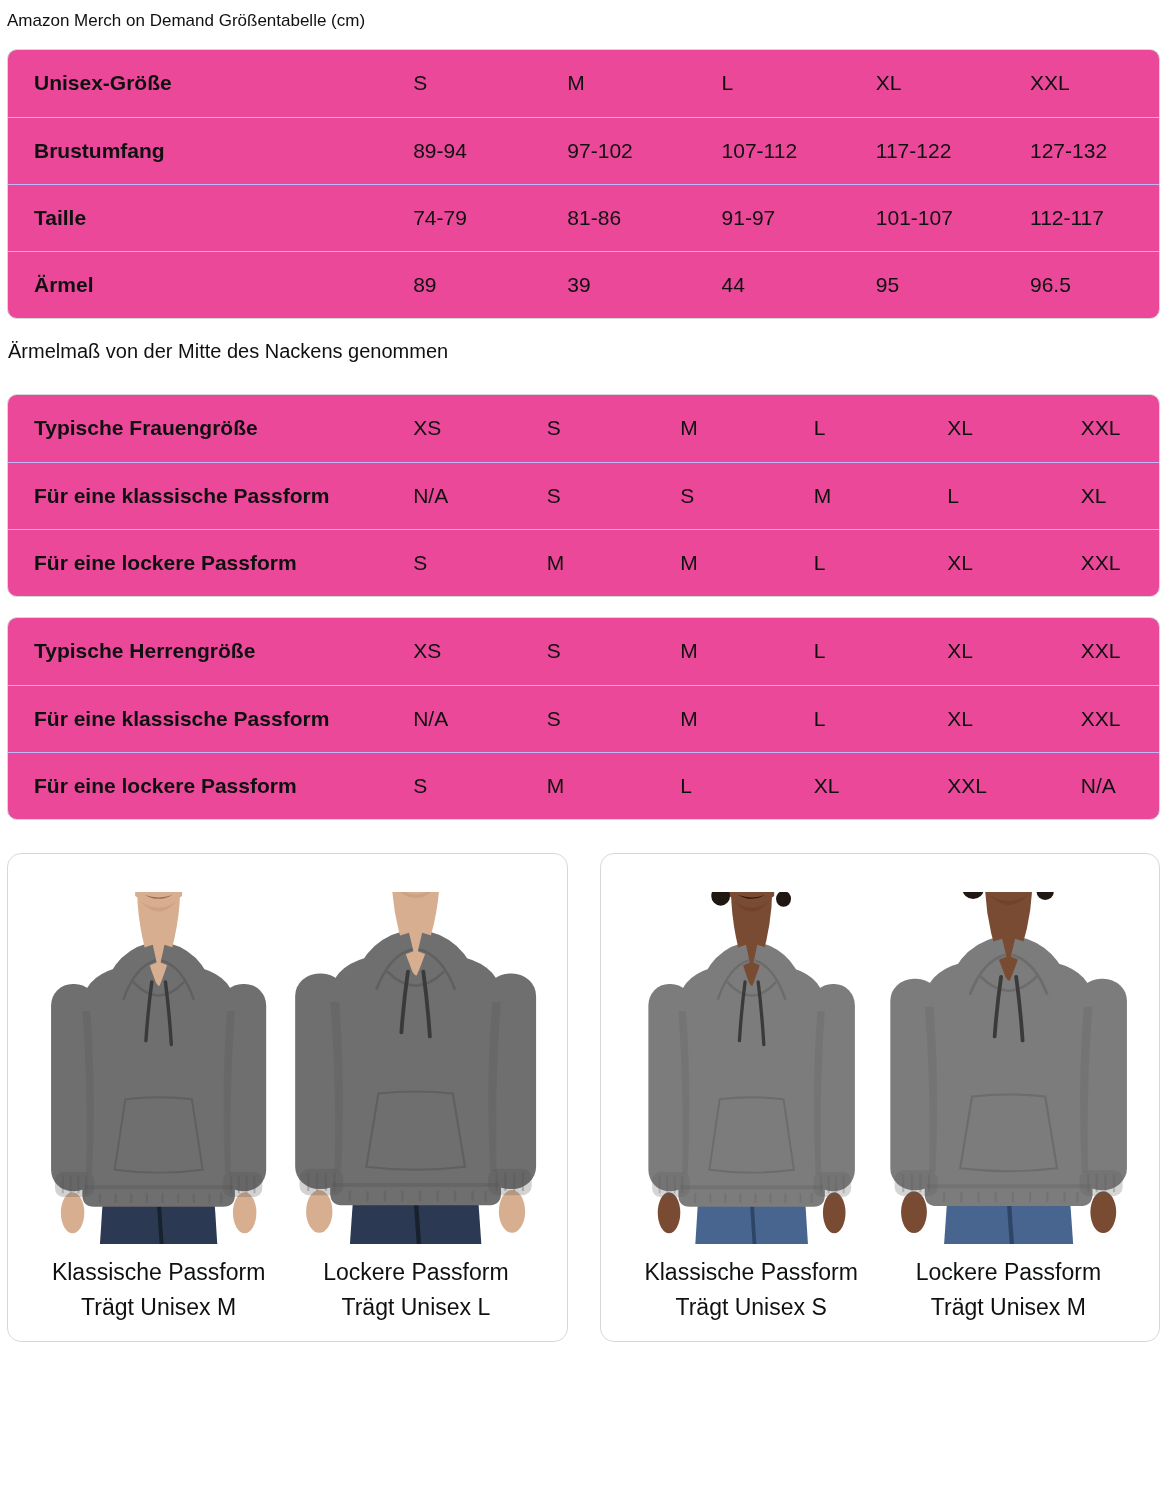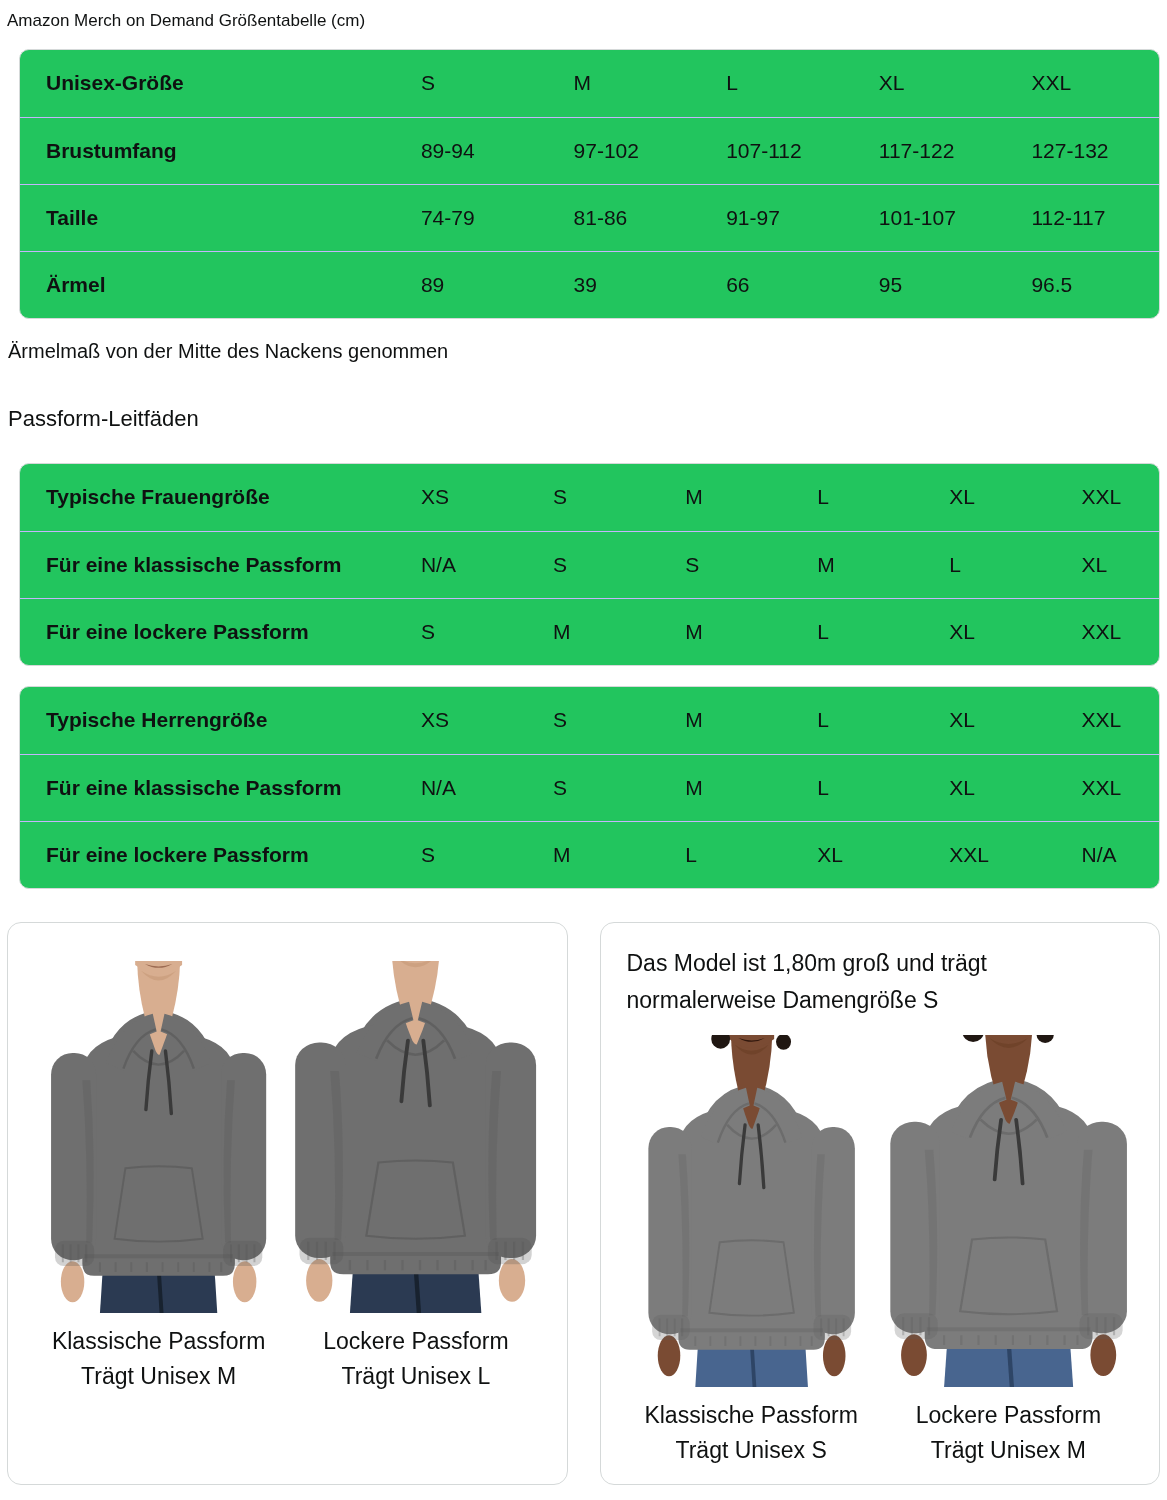--- a/index.html
+++ b/index.html
@@ -15,22 +15,21 @@
 
   h1.title {
     font-size:17px; font-weight:400; line-height:30px;
     margin:0; padding-left:0;
   }
 
   .tbl {
     border:1px solid #D5D9D9;
     border-radius:10px;
     overflow:hidden;
-    background:#22c55e;
-    margin-left:12px;
+    background:#ec4899;
   }
   .tbl table {
     width:100%;
     border-collapse:collapse;
     table-layout:fixed;
     font-size:21px;
   }
   .tbl td { height:67px; vertical-align:middle; padding:0; white-space:nowrap; }
   .tbl tr + tr td { border-top:1px solid #c4b5fd; }
   .tbl td.lbl { font-weight:700; padding-left:26px; }
@@ -183,31 +182,30 @@
           <td>74-79</td>
           <td>81-86</td>
           <td>91-97</td>
           <td>101-107</td>
           <td>112-117</td>
         </tr>
         <tr>
           <td class="lbl">Ärmel</td>
           <td>89</td>
           <td>39</td>
-          <td>66</td>
+          <td>44</td>
           <td>95</td>
           <td>96.5</td>
         </tr>
       </tbody>
     </table>
   </div>
 
   <div class="note">Ärmelmaß von der Mitte des Nackens genommen</div>
 
-  <div class="h2">Passform-Leitfäden</div>
 
   <div class="tbl third">
     <table>
       <colgroup>
         <col style="width:35.2%">
           <col style="width:11.6%">
           <col style="width:11.6%">
           <col style="width:11.6%">
         <col style="width:11.6%">
           <col style="width:11.6%">
@@ -307,21 +305,20 @@
               <use href="#fig" transform="translate(130,360) scale(1.12,1.04) translate(-130,-360)"></use>
             </svg>
           </div>
           <div class="fit-label">Lockere Passform</div>
           <div class="wears-label">Trägt Unisex L</div>
         </figure>
       </div>
     </section>
 
     <section class="card">
-      <p class="desc">Das Model ist 1,80m groß und trägt normalerweise Damengröße S</p>
       <div class="figures">
         <figure>
           <div class="model-img">
             <svg class="model female" viewBox="0 0 260 360" preserveAspectRatio="xMidYMax meet">
               <use href="#fig" transform="translate(130,360) scale(0.96,1) translate(-130,-360)"></use>
             </svg>
           </div>
           <div class="fit-label">Klassische Passform</div>
           <div class="wears-label">Trägt Unisex S</div>
         </figure>

